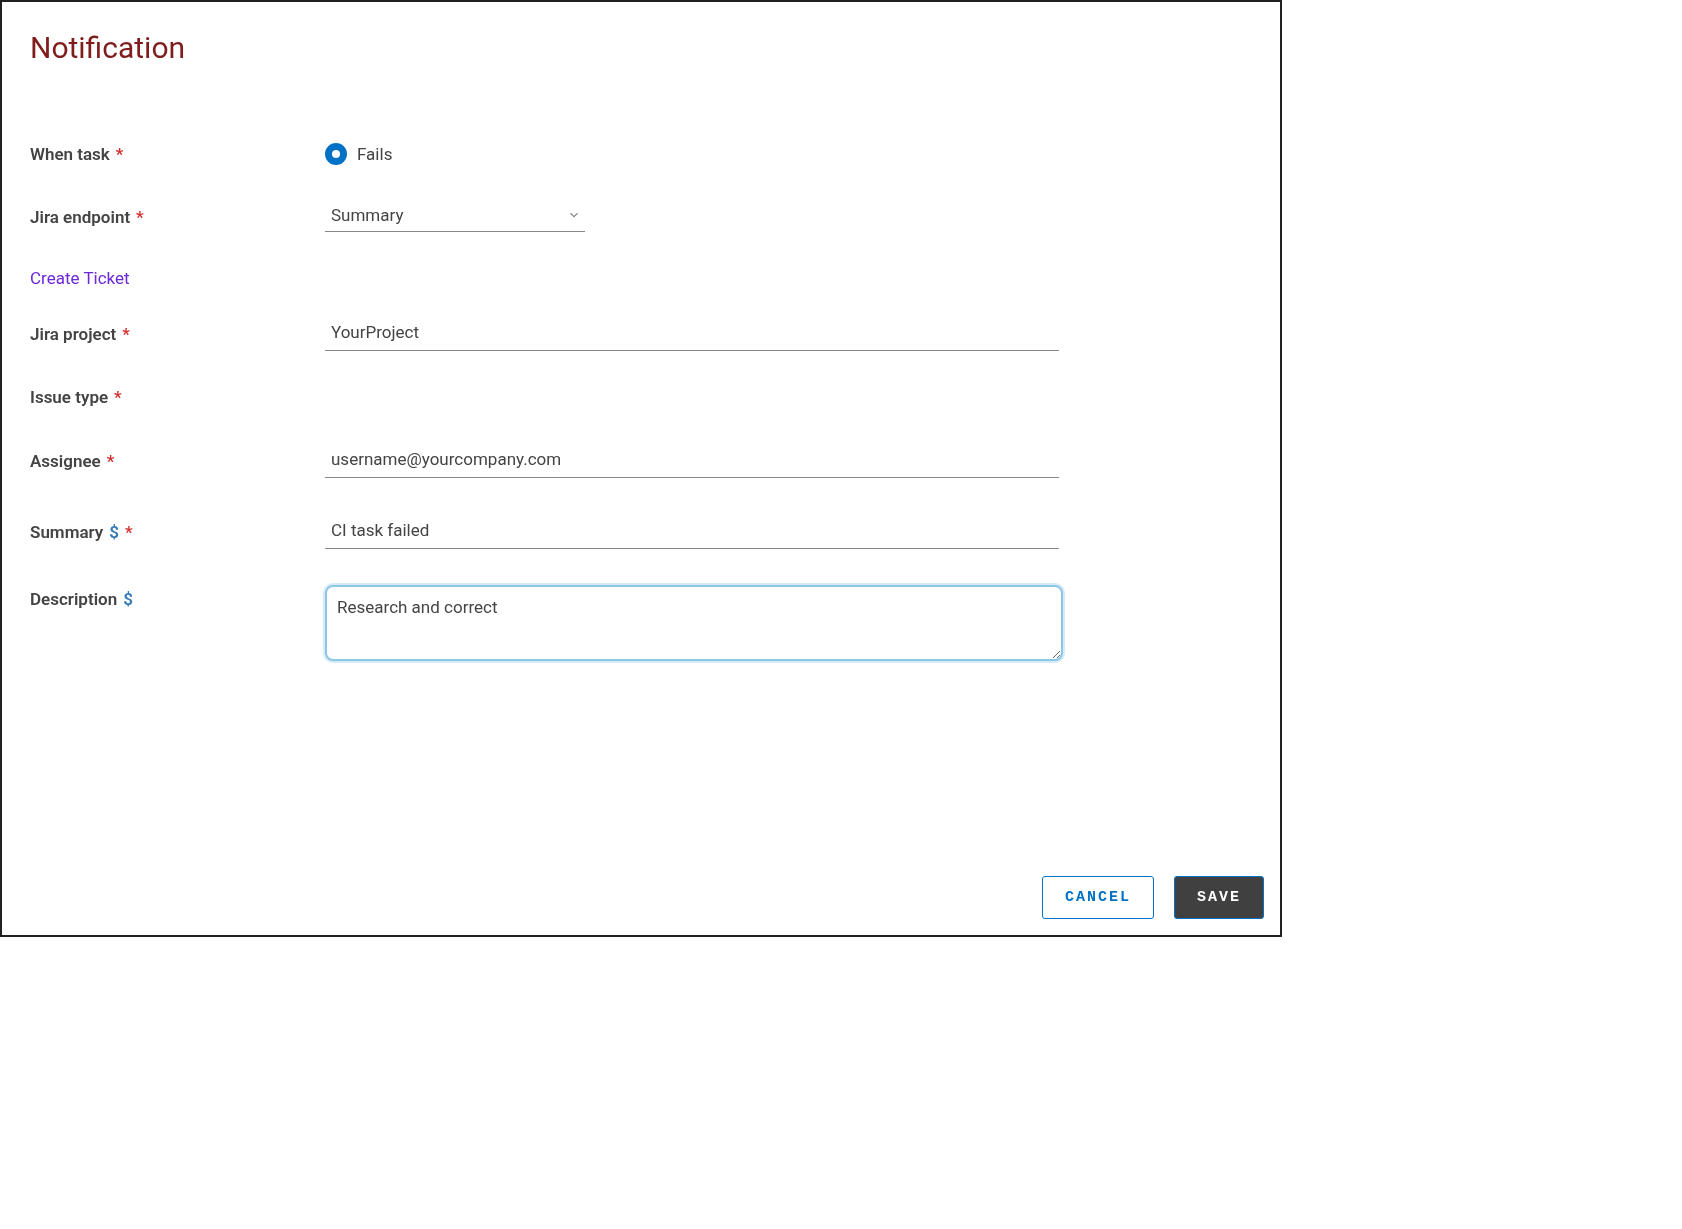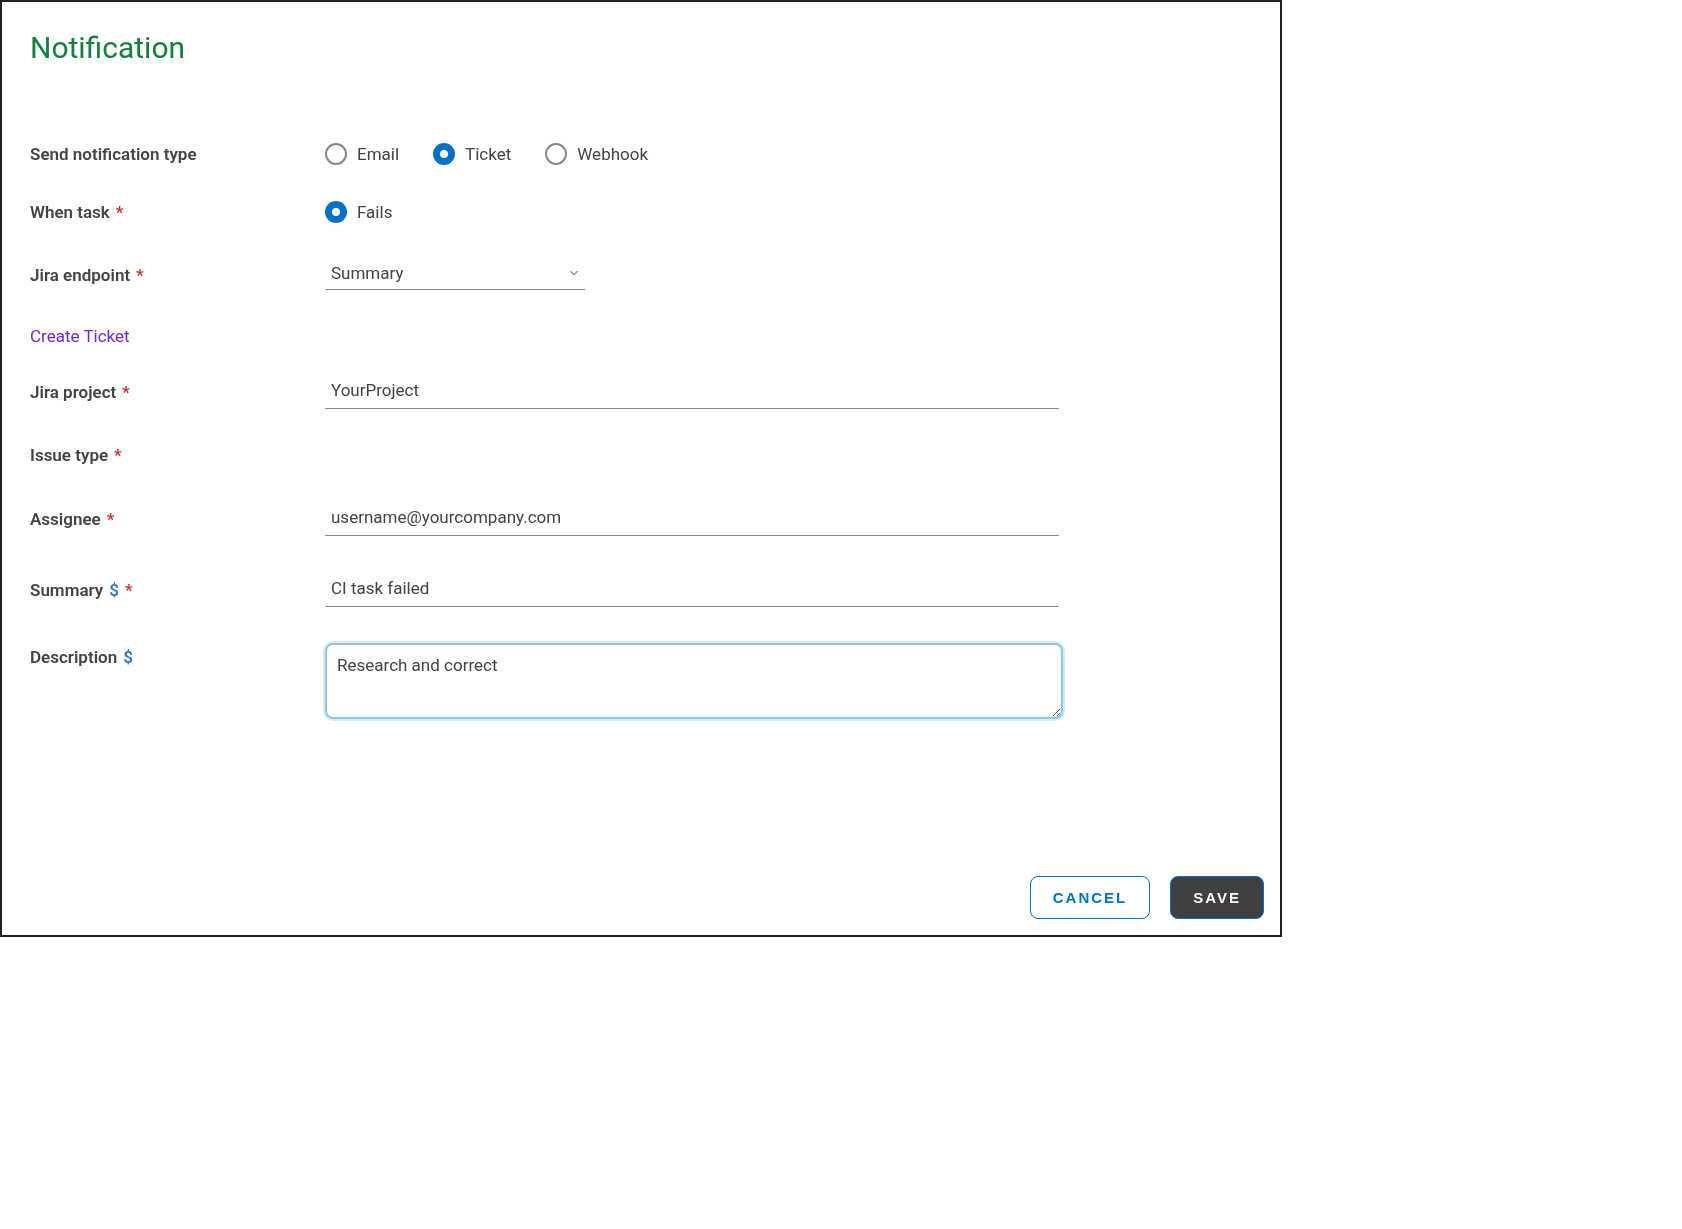--- a/index.html
+++ b/index.html
@@ -13,21 +13,21 @@
       border: 2px solid #212121;
       margin: 0;
       width: 1282px;
       height: 937px;
       position: relative;
       padding: 28px 28px 0 28px;
     }
     .page-title {
       font-size: 30px;
       font-weight: 400;
-      color: #15803d;
+      color: #7f1d1d;
       margin-bottom: 78px;
     }
     .form-row {
       display: flex;
       align-items: center;
       margin-bottom: 36px;
       font-size: 17px;
     }
     .form-label {
       width: 295px;
@@ -136,61 +136,42 @@
       right: 16px;
       bottom: 16px;
       display: flex;
       gap: 20px;
     }
     .btn {
       font-size: 15px;
       letter-spacing: 2px;
       font-weight: 600;
       padding: 12px 22px;
-      border-radius: 8px;
+      border-radius: 3px;
       cursor: pointer;
-      font-family: Liberation Sans, sans-serif;
+      font-family: Liberation Mono, monospace;
     }
     .btn-cancel {
       background: #fff;
       border: 1px solid #0072c6;
       color: #0072c6;
     }
     .btn-save {
       background: #404040;
       border: 1px solid #0072c6;
       color: #fff;
     }
   </style>
 </head>
 <body>
 
 <div class="dialog">
 
   <h1 class="page-title">Notification</h1>
 
-  <div class="form-row">
-    <div class="form-label">
-      <span>Send notification type</span>
-    </div>
-    <div class="radio-group">
-      <div class="radio-opt">
-        <span class="radio"></span>
-        <span>Email</span>
-      </div>
-      <div class="radio-opt">
-        <span class="radio checked"></span>
-        <span>Ticket</span>
-      </div>
-      <div class="radio-opt">
-        <span class="radio"></span>
-        <span>Webhook</span>
-      </div>
-    </div>
-  </div>
 
   <div class="form-row">
     <div class="form-label">
       <span>When task</span>
       <span class="req">*</span>
     </div>
     <div class="radio-group">
       <div class="radio-opt">
         <span class="radio checked"></span>
         <span>Fails</span>

